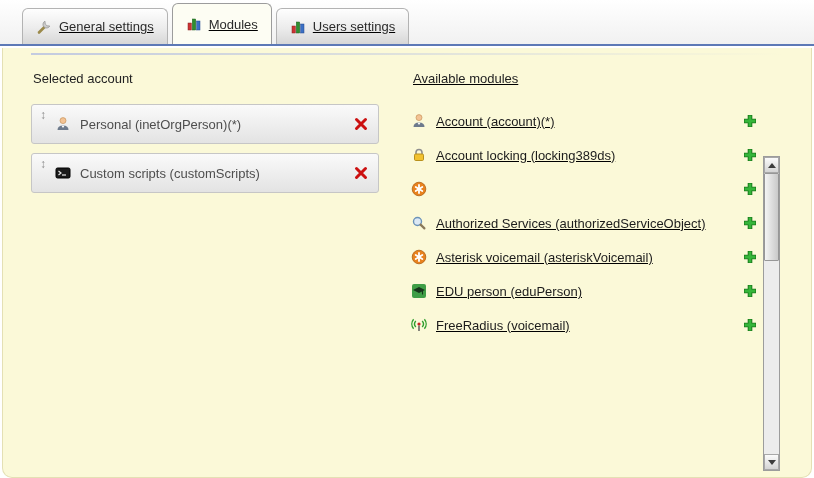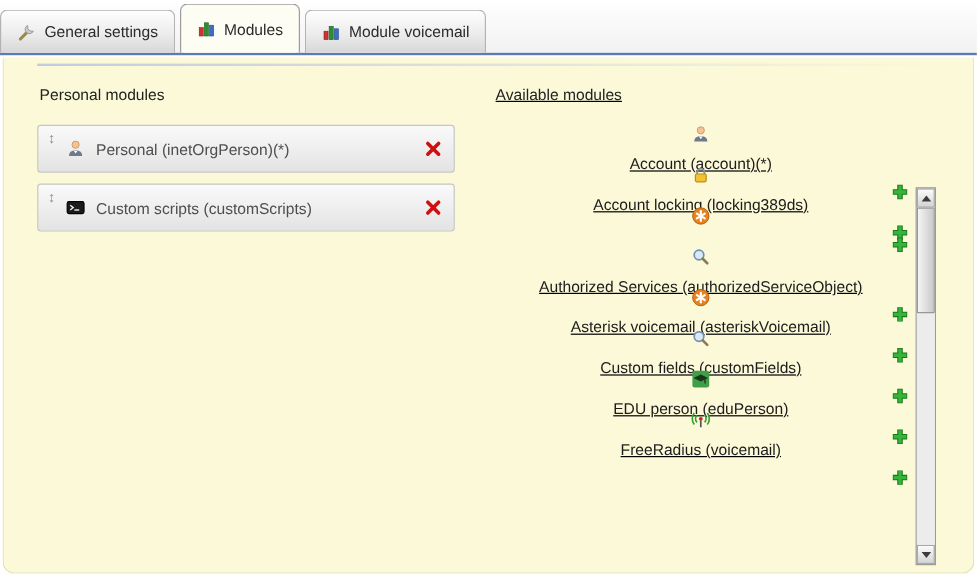--- a/index.html
+++ b/index.html
@@ -4,21 +4,21 @@
 <style>
   *{box-sizing:border-box;}
   html,body{margin:0;padding:0;}
   body{width:814px;height:478px;font-family:"Liberation Sans",sans-serif;background:#ffffff;overflow:hidden;}
   .page{position:relative;width:814px;height:478px;}
 
   
   .tabbar{position:absolute;top:0;left:0;right:0;height:46px;
     background:linear-gradient(#ffffff,#f1f1f1);
     border-bottom:2px solid #5d79b6;
-    display:flex;align-items:flex-end;padding-left:0;}
+    display:flex;align-items:flex-end;padding-left:22px;text-decoration:underline;}
   .tab{display:flex;align-items:center;gap:7px;height:36px;padding:0 13px;margin-right:4px;
     background:linear-gradient(#fefefe 0%,#ececec 55%,#d7d7d7 100%);
     border:1px solid #b3b3b3;border-bottom:none;border-radius:6px 6px 0 0;
     font-size:13px;color:#2b2b2b;cursor:pointer;white-space:nowrap;}
   .tab.active{height:41px;background:#fdfdf3;border-color:#9c9c9c;text-align:right;}
   .ticon{display:inline-flex;width:16px;height:16px;flex:0 0 16px;}
 
   
   .content{position:absolute;top:48px;left:2px;right:2px;bottom:0;
     background:#fbf9d8;border:1px solid #e4e0b4;border-top:none;
@@ -38,21 +38,21 @@
   .sel-item{width:348px;height:40px;display:flex;align-items:center;gap:9px;
     padding:0 10px 0 8px;margin-bottom:9px;
     background:linear-gradient(#fafafa,#e3e3e3);
     border:1px solid #c6c6c6;border-radius:3px;cursor:move;}
   .drag{color:#8f8f8f;font-size:12px;line-height:1;align-self:flex-start;margin-top:4px;cursor:ns-resize;}
   .sel-label{flex:1;color:#4e4e4e;font-size:13px;}
   .del{display:inline-flex;cursor:pointer;}
 
   
   .avail-row{display:flex;align-items:center;gap:9px;height:34px;width:346px;
-    font-size:13px;color:#1c1c1c;flex-direction:column;}
+    font-size:13px;color:#1c1c1c;}
   .add{margin-left:auto;display:inline-flex;cursor:pointer;}
   .i16{display:inline-flex;width:16px;height:16px;flex:0 0 16px;}
 
   
   .scrollbar{position:absolute;left:763px;top:156px;width:17px;height:315px;
     border:1px solid #9c9c9c;background:#ececec;display:flex;flex-direction:column;}
   .sb-btn{height:16px;flex:0 0 16px;background:linear-gradient(#fbfbfb,#d4d4d4);
     border:1px solid #a8a8a8;display:flex;align-items:center;justify-content:center;cursor:pointer;}
   .sb-track{flex:1;position:relative;background:#ececec;}
   .sb-thumb{position:absolute;top:0;left:0;right:0;height:88px;
@@ -87,32 +87,32 @@
       <span>Modules</span>
     </div>
     <div class="tab">
       <span class="ticon">
         <svg viewBox="0 0 16 16" width="16" height="16">
             <rect x="2" y="7" width="3.4" height="7" fill="#cc3333" stroke="#882222" stroke-width="0.5"></rect>
             <rect x="6.3" y="3" width="3.4" height="11" fill="#2f8f2f" stroke="#1d5e1d" stroke-width="0.5"></rect>
             <rect x="10.6" y="5" width="3.4" height="9" fill="#3a6fc4" stroke="#24488a" stroke-width="0.5"></rect>
           </svg>
       </span>
-      <span>Module voicemail</span>
+      <span>Users settings</span>
     </div>
   </div>
 
   <div class="content">
 
     <div class="section-rule"></div>
 
     <div class="columns">
 
       <div class="col-left">
-        <div class="col-heading">Personal modules</div>
+        <div class="col-heading">Selected account</div>
 
         <div class="sel-item">
           <span class="drag">↕</span>
           <span class="i16">
             <svg viewBox="0 0 16 16" width="16" height="16">
                 <circle cx="8" cy="4.6" r="3" fill="#f3c394" stroke="#c08a4e" stroke-width="0.6"></circle>
                 <path d="M2.5 14 Q2.5 9.5 8 9.5 Q13.5 9.5 13.5 14 Z" fill="#6d7a8c"></path>
                 <path d="M6.5 9.8 L8 12 L9.5 9.8 Z" fill="#ffffff"></path>
               </svg>
           </span>
@@ -226,35 +226,20 @@
           </span>
           <span>Asterisk voicemail (asteriskVoicemail)</span>
           <span class="add">
             <svg viewBox="0 0 14 14" width="14" height="14">
                 <path d="M7 1 V13 M1 7 H13" stroke="#18771a" stroke-width="4.6"></path>
                 <path d="M7 1.6 V12.4 M1.6 7 H12.4" stroke="#35b53a" stroke-width="2.8"></path>
               </svg>
           </span>
         </div>
 
-        <div class="avail-row">
-          <span class="i16">
-            <svg viewBox="0 0 16 16" width="16" height="16">
-                <circle cx="6.5" cy="6.5" r="4" fill="#dce9f5" stroke="#6b93b8" stroke-width="1.4"></circle>
-                <path d="M9.6 9.6 L13.4 13.4" stroke="#8a7a5a" stroke-width="2.2" stroke-linecap="round"></path>
-              </svg>
-          </span>
-          <span>Custom fields (customFields)</span>
-          <span class="add">
-            <svg viewBox="0 0 14 14" width="14" height="14">
-                <path d="M7 1 V13 M1 7 H13" stroke="#18771a" stroke-width="4.6"></path>
-                <path d="M7 1.6 V12.4 M1.6 7 H12.4" stroke="#35b53a" stroke-width="2.8"></path>
-              </svg>
-          </span>
-        </div>
 
         <div class="avail-row">
           <span class="i16">
             <svg viewBox="0 0 16 16" width="16" height="16">
                 <rect x="1" y="1" width="14" height="14" rx="2" fill="#3f9e46"></rect>
                 <path d="M8 4 L14 7 L8 10 L2 7 Z" fill="#17361c"></path>
                 <path d="M11.5 8 V11.5" stroke="#17361c" stroke-width="1.1"></path>
               </svg>
           </span>
           <span>EDU person (eduPerson)</span>

